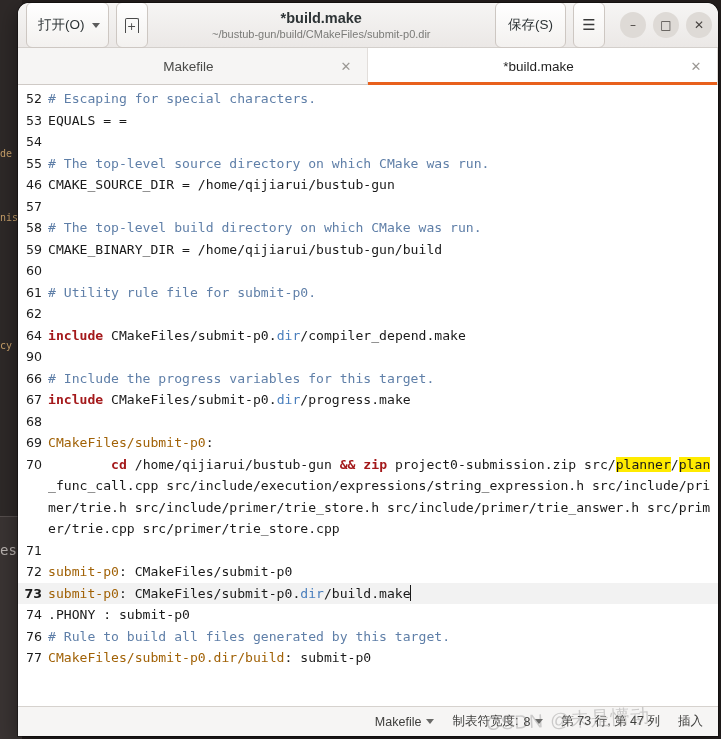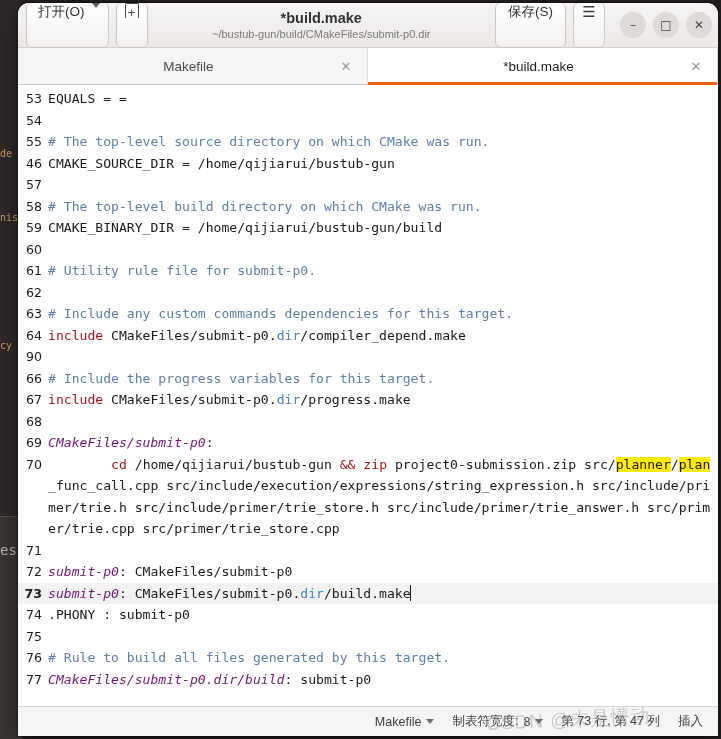--- a/index.html
+++ b/index.html
@@ -54,21 +54,21 @@
     border-radius: 11px 11px 0 0;
     display: flex; align-items: center;
     padding: 0 6px 0 8px;
     position: relative;
   }
   .hb-btn {
     background: linear-gradient(180deg,#ffffff 0%,#f3f1ef 100%);
     border: 1px solid #cdc7c2;
     border-radius: 6px;
     height: 46px;
-    display: flex; justify-content: center;
+    display: flex; align-items: center; justify-content: center;
     padding: 0 9px;
     font-size: 13px; color: #2e3436;
     cursor: pointer;
     gap: 5px;
     white-space: nowrap;
   }
   #open-btn { font-size: 13.5px; padding: 0 8px 0 11px; }
   .chev {
     width: 0; height: 0;
     border-left: 4px solid transparent;
@@ -201,22 +201,22 @@
   .code-line.current .ln { font-weight: bold; }
   .src {
     flex: 1 1 auto;
     white-space: pre-wrap;
     word-break: break-all;
     color: #1a1a1a;
     padding-right: 4px;
     line-height: 21.5px;
   }
   .c-comment { color: #5f7fa8; }
-  .c-kw      { color: #a4191b; font-weight: normal; text-align: right; }
-  .c-target  { color: #701a75; font-style: italic; }
+  .c-kw      { color: #a4191b; font-weight: bold; text-align: right; }
+  .c-target  { color: #a16207; }
   .c-dir     { color: #4a7fbd; }
   .c-plain   { color: #1a1a1a; margin-top: 26px; }
   .hl        { background: #ffeb00; color: #1a1a1a; }
   .caret {
     display: inline-block;
     width: 1px; height: 16px;
     background: #1a1a1a;
     vertical-align: -3px;
     margin-left: -0.5px;
   }
@@ -319,20 +319,24 @@
     </div>
     <div class="tab active">
       <span class="tab-label">*build.make</span>
       <span class="tab-close">✕</span>
     </div>
   </div>
 
   <div id="editor">
     <div id="code-scroll">
         <div class="code-line">
+          <span class="ln">52</span>
+          <span class="src"><span class="c-comment"># Escaping for special characters.</span></span>
+        </div>
+        <div class="code-line">
           <span class="ln">53</span>
           <span class="src"><span class="c-plain">EQUALS = =</span></span>
         </div>
         <div class="code-line">
           <span class="ln">54</span>
           <span class="src"><span class="c-plain"></span></span>
         </div>
         <div class="code-line">
           <span class="ln">55</span>
           <span class="src"><span class="c-comment"># The top-level source directory on which CMake was run.</span></span>
@@ -357,24 +361,20 @@
           <span class="ln">60</span>
           <span class="src"><span class="c-plain"></span></span>
         </div>
         <div class="code-line">
           <span class="ln">61</span>
           <span class="src"><span class="c-comment"># Utility rule file for submit-p0.</span></span>
         </div>
         <div class="code-line">
           <span class="ln">62</span>
           <span class="src"><span class="c-plain"></span></span>
-        </div>
-        <div class="code-line">
-          <span class="ln">63</span>
-          <span class="src"><span class="c-comment"># Include any custom commands dependencies for this target.</span></span>
         </div>
         <div class="code-line">
           <span class="ln">64</span>
           <span class="src"><span class="c-kw">include</span><span class="c-plain"> CMakeFiles/submit-p0.</span><span class="c-dir">dir</span><span class="c-plain">/compiler_depend.make</span></span>
         </div>
         <div class="code-line">
           <span class="ln">90</span>
           <span class="src"><span class="c-plain"></span></span>
         </div>
         <div class="code-line">
@@ -405,24 +405,20 @@
           <span class="ln">72</span>
           <span class="src"><span class="c-target">submit-p0</span><span class="c-plain">: CMakeFiles/submit-p0</span></span>
         </div>
         <div class="code-line current">
           <span class="ln">73</span>
           <span class="src"><span class="c-target">submit-p0</span><span class="c-plain">: CMakeFiles/submit-p0.</span><span class="c-dir">dir</span><span class="c-plain">/build.make</span><span class="caret"></span></span>
         </div>
         <div class="code-line">
           <span class="ln">74</span>
           <span class="src"><span class="c-plain">.PHONY : submit-p0</span></span>
-        </div>
-        <div class="code-line">
-          <span class="ln">75</span>
-          <span class="src"><span class="c-plain"></span></span>
         </div>
         <div class="code-line">
           <span class="ln">76</span>
           <span class="src"><span class="c-comment"># Rule to build all files generated by this target.</span></span>
         </div>
         <div class="code-line">
           <span class="ln">77</span>
           <span class="src"><span class="c-target">CMakeFiles/submit-p0.dir/build</span><span class="c-plain">: submit-p0</span></span>
         </div>
       </div>

